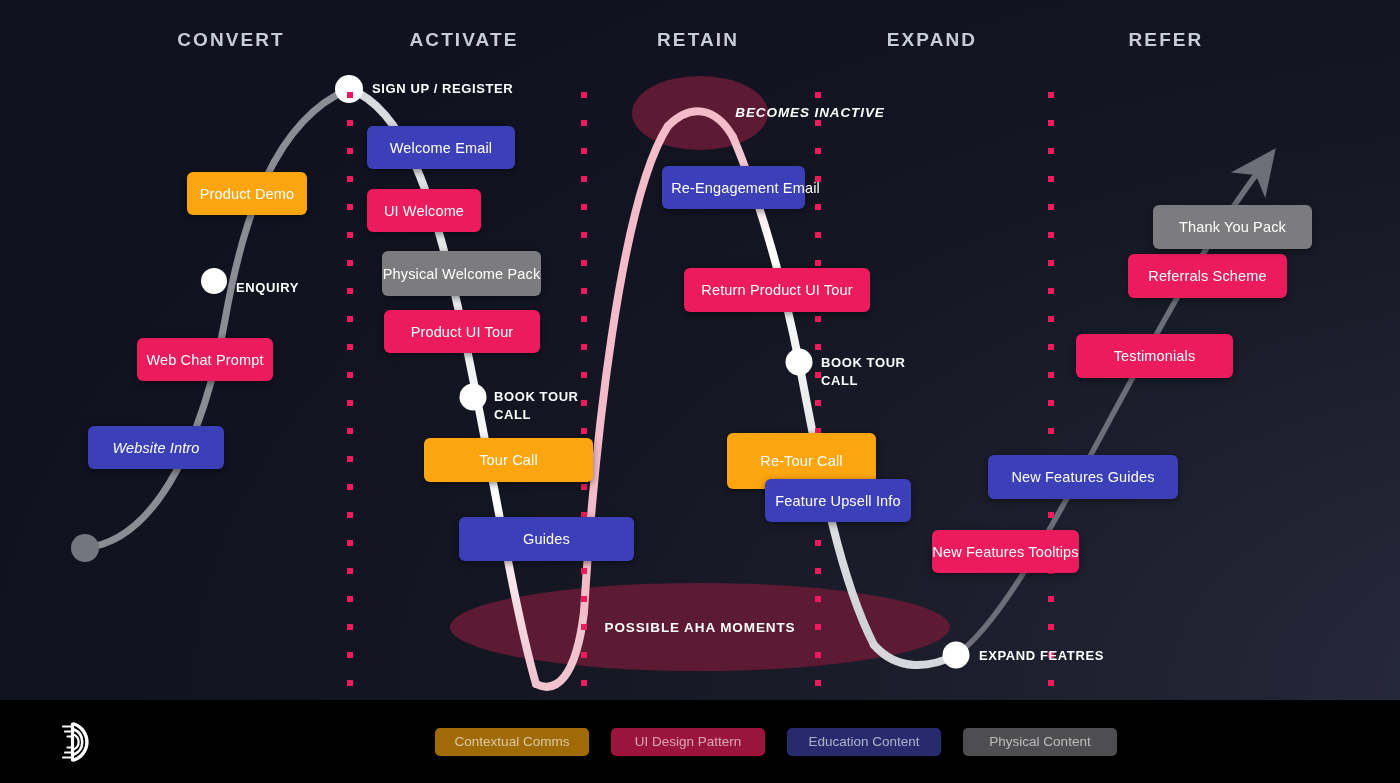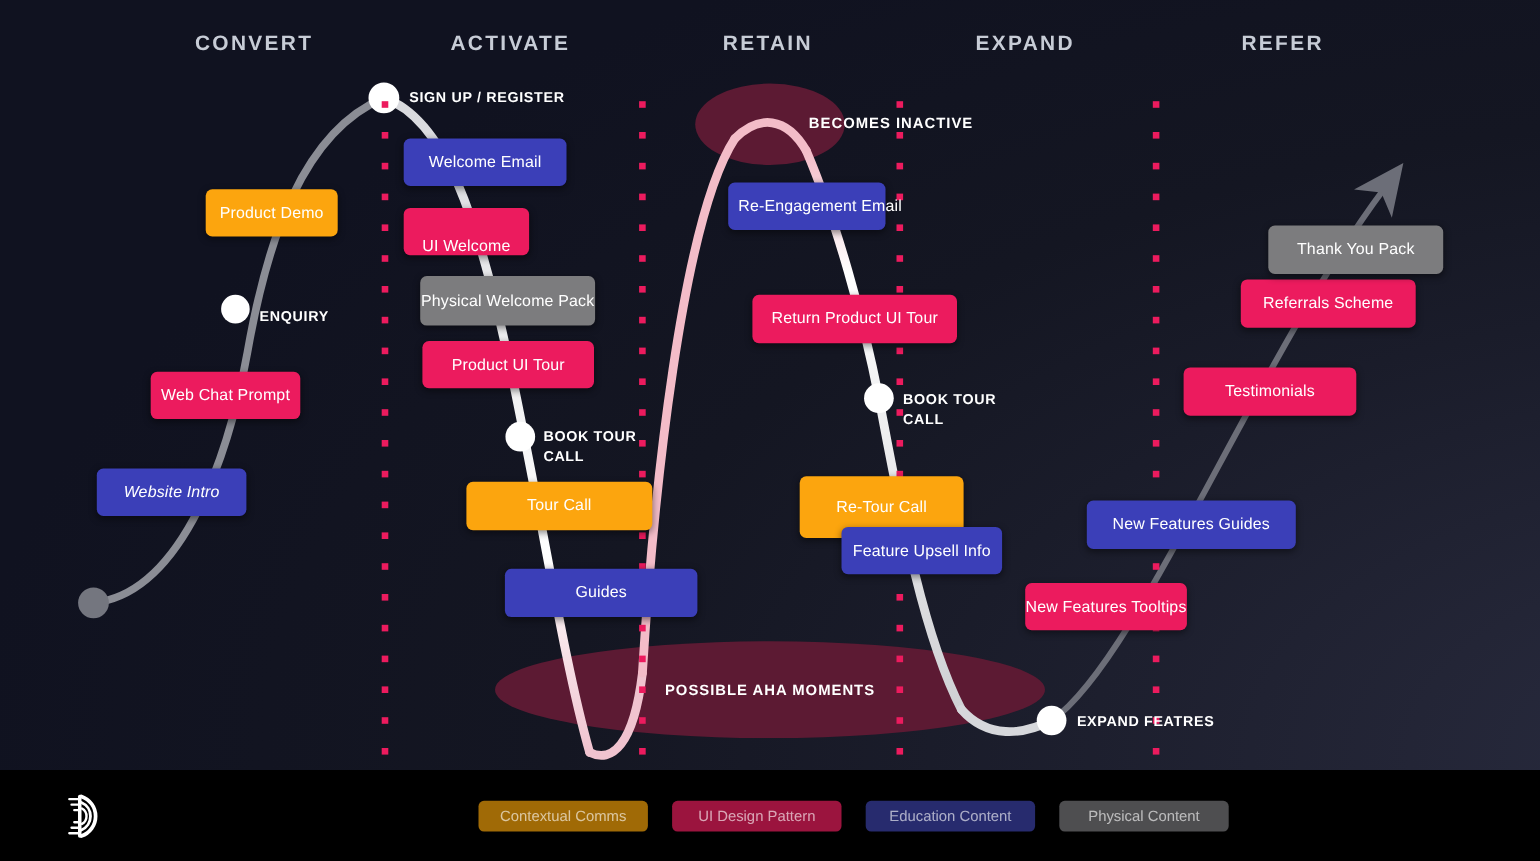--- a/index.html
+++ b/index.html
@@ -235,21 +235,21 @@
 
   <div id="stageLabels">
       <div class="stage-label" style="left: 231px; top: 29px;">CONVERT</div>
       <div class="stage-label" style="left: 464px; top: 29px;">ACTIVATE</div>
       <div class="stage-label" style="left: 698px; top: 29px;">RETAIN</div>
       <div class="stage-label" style="left: 932px; top: 29px;">EXPAND</div>
       <div class="stage-label" style="left: 1166px; top: 29px;">REFER</div>
     </div>
 
   <div id="zoneLabels">
-      <div class="zone-label" style="left: 810px; top: 112px;">BECOMES INACTIVE</div>
+      <div class="zone-label" style="left: 810px; top: 112px; font-style: italic;">BECOMES INACTIVE</div>
       <div class="zone-label" style="left: 700px; top: 627px;">POSSIBLE AHA MOMENTS</div>
     </div>
 
   <div id="milestoneLabels">
       <div class="milestone-label" style="left: 372px; top: 80px;">SIGN UP / REGISTER</div>
       <div class="milestone-label" style="left: 236px; top: 279px;">ENQUIRY</div>
       <div class="milestone-label" style="left: 494px; top: 388px;">BOOK TOUR
 CALL</div>
       <div class="milestone-label" style="left: 821px; top: 354px;">BOOK TOUR
 CALL</div>
@@ -262,21 +262,21 @@
       </div>
       <div class="card c-pink" style="left: 137px; top: 338px; width: 136px; height: 43px;">
         <span>Web Chat Prompt</span>
       </div>
       <div class="card c-blue" style="left: 88px; top: 426px; width: 136px; height: 43px; font-style: italic;">
         <span>Website Intro</span>
       </div>
       <div class="card c-blue" style="left: 367px; top: 126px; width: 148px; height: 43px;">
         <span>Welcome Email</span>
       </div>
-      <div class="card c-pink" style="left: 367px; top: 189px; width: 114px; height: 43px; align-items: flex-end;">
+      <div class="card c-pink" style="left: 367px; top: 189px; width: 114px; height: 43px;">
         <span>UI Welcome</span>
       </div>
       <div class="card c-grey" style="left: 382px; top: 251px; width: 159px; height: 45px;">
         <span>Physical Welcome Pack</span>
       </div>
       <div class="card c-pink" style="left: 384px; top: 310px; width: 156px; height: 43px;">
         <span>Product UI Tour</span>
       </div>
       <div class="card c-orange" style="left: 424px; top: 438px; width: 169px; height: 44px;">
         <span>Tour Call</span>

